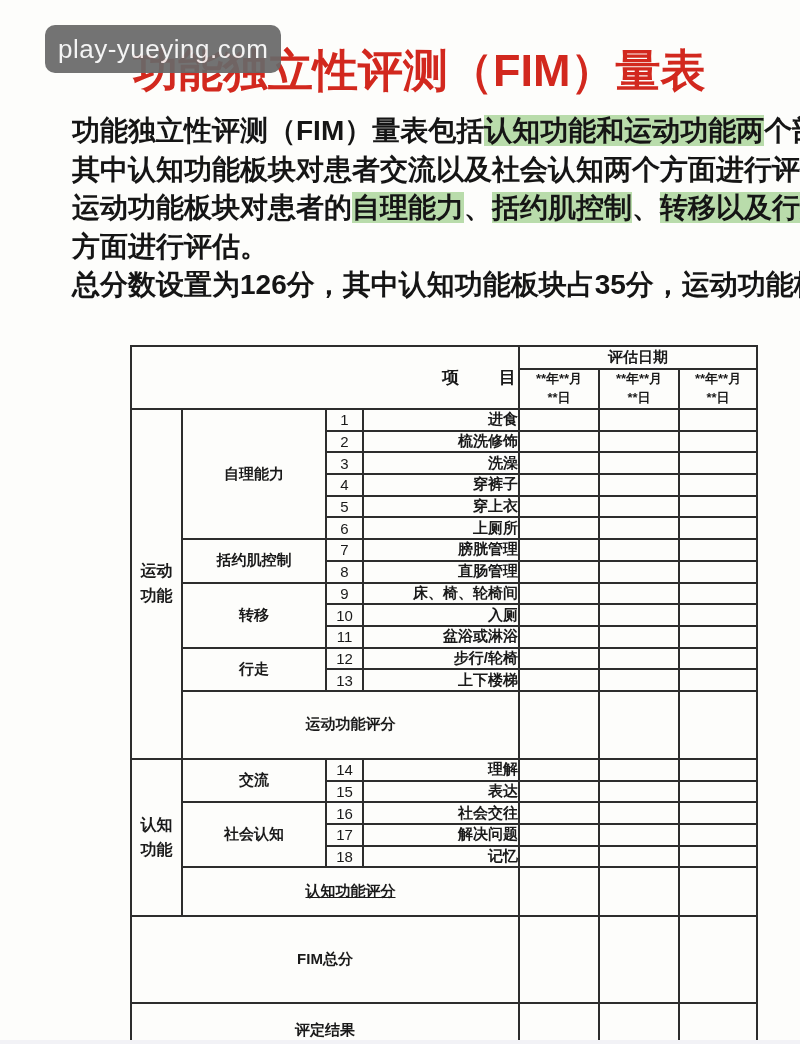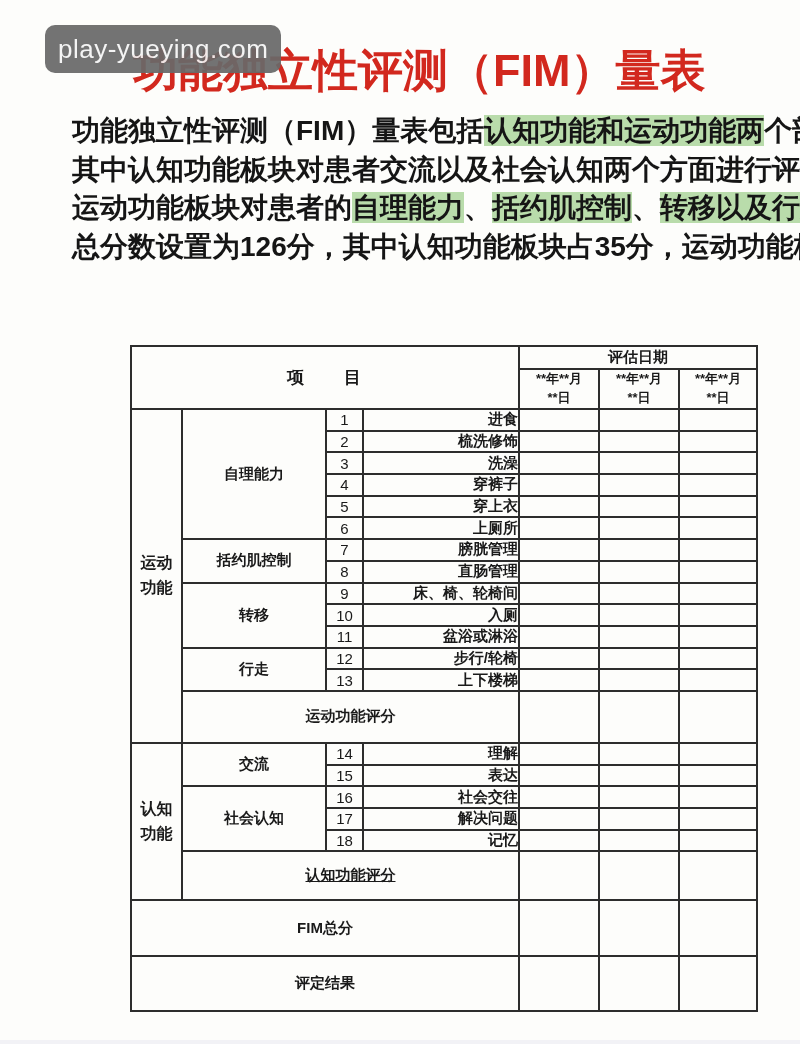--- a/index.html
+++ b/index.html
@@ -44,26 +44,26 @@
     font-size:15px;color:#1a1a1a;
   }
   .fim-table td{
     border:2px solid var(--border);
     padding:0;text-align:center;vertical-align:middle;
     overflow:hidden;
   }
   tr.h-head1{height:23px;}
   tr.h-head2{height:40px;}
   tr.h-item{height:21.7px;}
-  tr.h-mscore{height:52px;}
+  tr.h-mscore{height:68px;}
   tr.h-cscore{height:49px;text-decoration:underline;}
-  tr.h-fim{height:56px;margin-top:44px;}
+  tr.h-fim{height:87px;margin-top:44px;}
   tr.h-result{height:55px;margin-top:36px;}
 
-  td.c-itemhead{font-weight:700;font-size:17px;letter-spacing:2px;}
+  td.c-itemhead{font-weight:700;font-size:17px;letter-spacing:2px;text-align:right;}
   td.c-datehead{font-weight:700;font-size:15px;border-radius:8px;}
   td.c-date{font-weight:700;font-size:13px;line-height:1.45;white-space:pre-line;margin-top:20px;}
   td.c-cat{font-weight:700;font-size:16px;line-height:1.55;white-space:pre-line;}
   td.c-group{font-weight:700;font-size:15px;}
   td.c-num{font-weight:400;font-size:15px;}
   td.c-name{text-align:right;padding-left:7px;font-weight:700;font-size:15px;}
   td.c-label{font-weight:700;font-size:15px;}
   td.c-score{background:transparent;}
 
   .bottom-strip{
@@ -77,20 +77,21 @@
 <div class="page">
 
   <div class="watermark">play-yueying.com</div>
 
   <h1 class="title">功能独立性评测（FIM）量表</h1>
 
   <div class="intro">
     <div class="para-line"><span>功能独立性评测（FIM）量表包括</span><span class="hl">认知功能和运动功能两</span><span>个部分。</span></div>
     <div class="para-line">其中认知功能板块对患者交流以及社会认知两个方面进行评估。</div>
     <div class="para-line"><span>运动功能板块对患者的</span><span class="hl">自理能力</span><span>、</span><span class="hl">括约肌控制</span><span>、</span><span class="hl">转移以及行走</span></div>
+    <div class="para-line">方面进行评估。</div>
     <div class="para-line">总分数设置为126分，其中认知功能板块占35分，运动功能板块占</div>
   </div>
 
   <table class="fim-table">
     <colgroup>
       <col style="width:51px">
         <col style="width:144px">
         <col style="width:37px">
         <col style="width:156px">
       <col style="width:80px">

